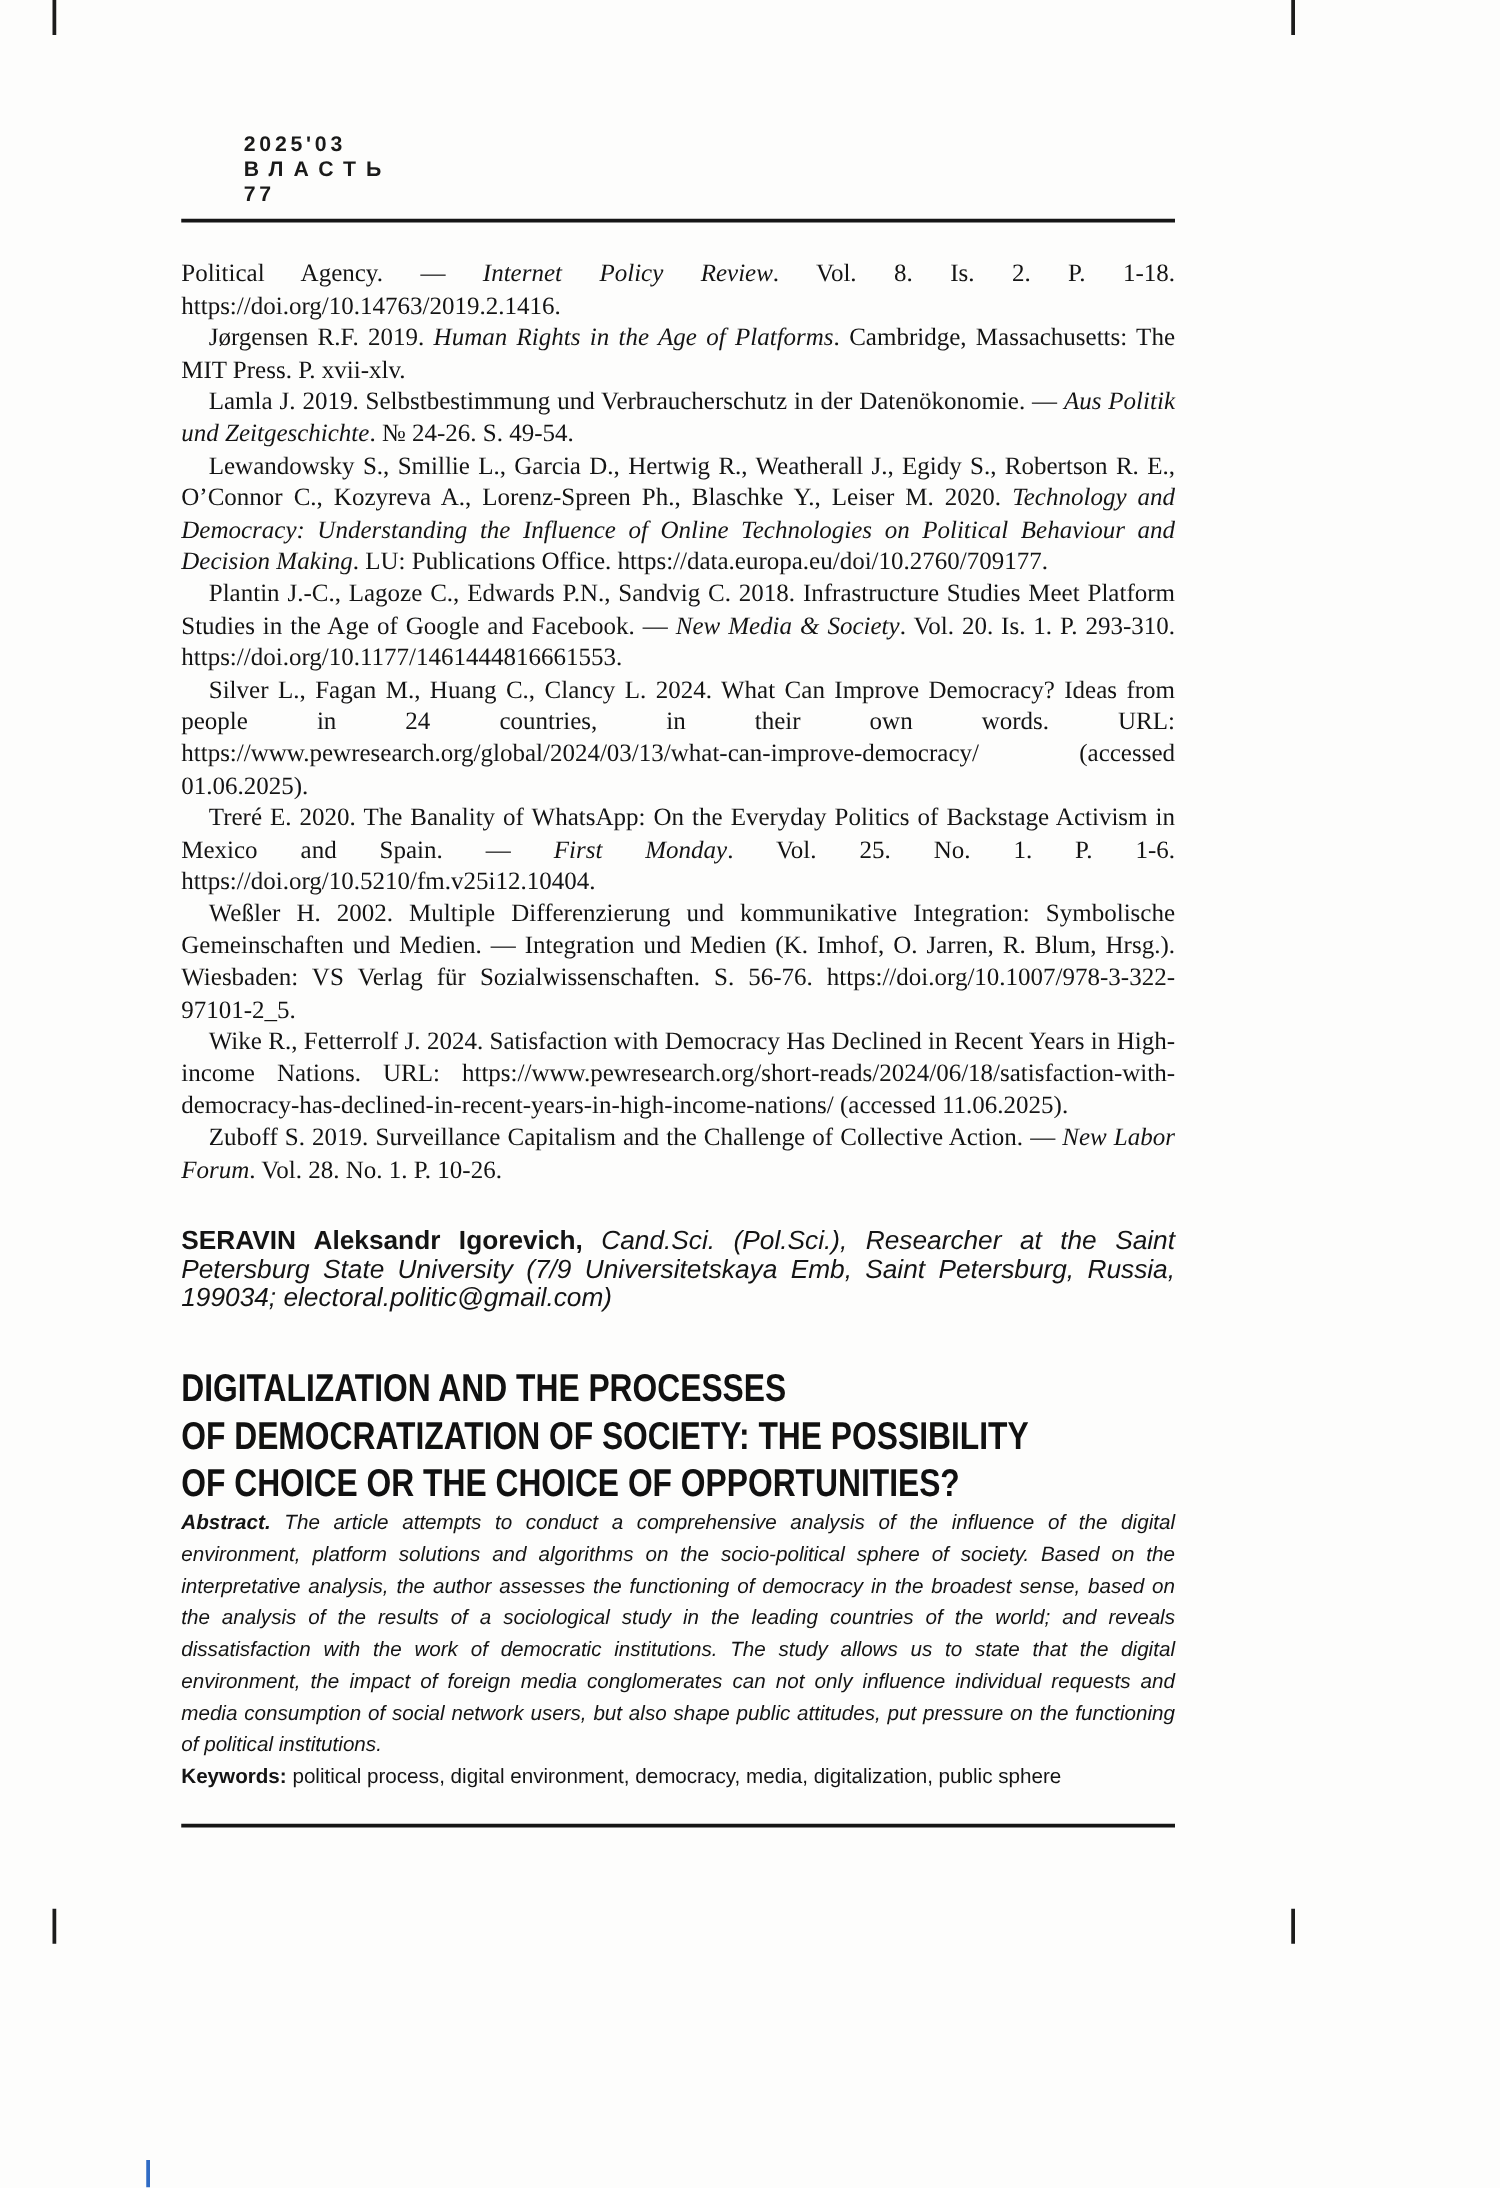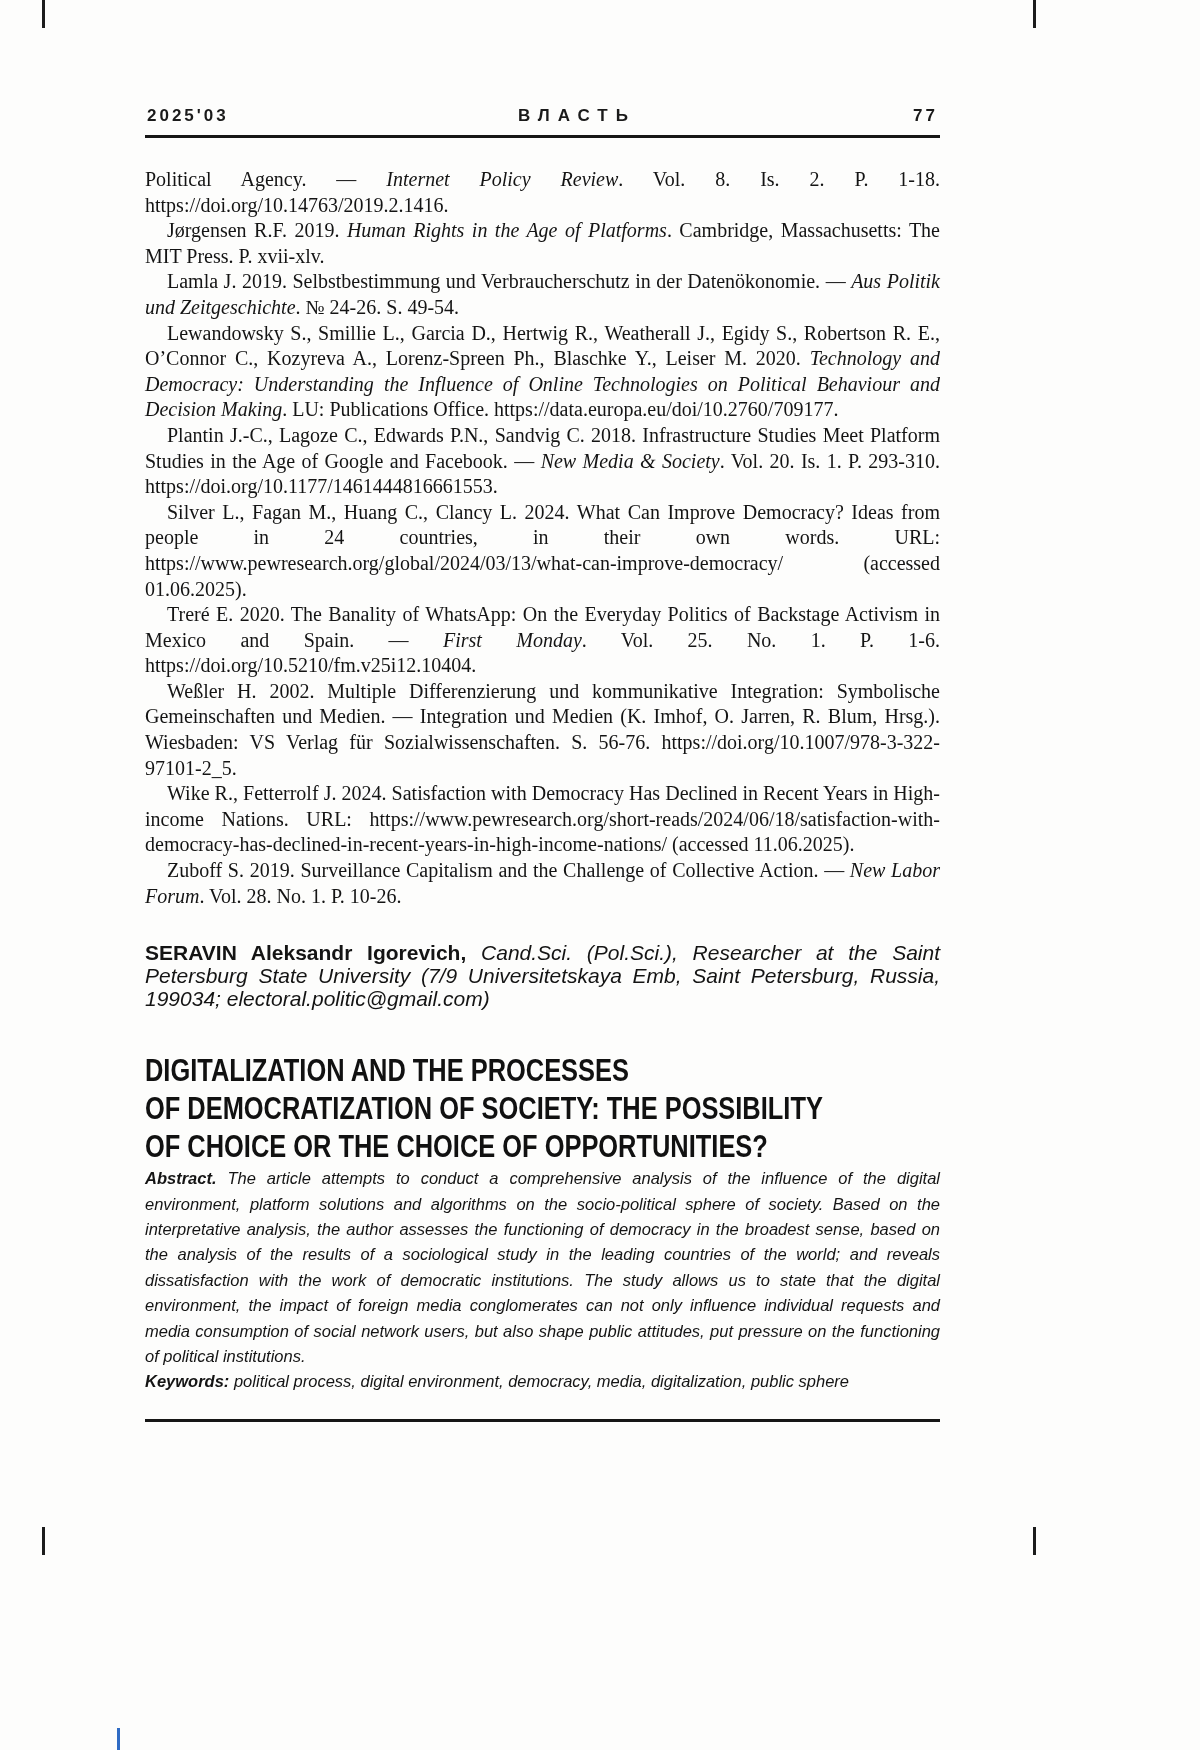--- a/index.html
+++ b/index.html
@@ -35,20 +35,21 @@
   
   .runhead {
     display: flex;
     justify-content: space-between;
     align-items: baseline;
     font-family: "Liberation Sans", sans-serif;
     font-size: 17px;
     font-weight: bold;
     color: #1a1a1a;
     padding: 0 2px 9px 2px;
+    flex-direction: column;
   }
   .runhead .issue  { letter-spacing: 3px; }
   .runhead .jtitle { letter-spacing: 8px; margin-left: 48px; }
   .runhead .pnum   { letter-spacing: 3px; margin-left: 36px; }
   .rule {
     height: 3px;
     background: #161616;
   }
 
   
@@ -92,21 +93,20 @@
   .abstract {
     font-family: "Liberation Sans", sans-serif;
     font-style: italic;
     font-size: 16.5px;
     line-height: 25.4px;
     text-align: justify;
   }
   .abstract .label, .keywords .label { font-weight: bold; }
   .keywords {
     font-family: "Liberation Sans", sans-serif;
-    font-style: italic;
     font-size: 16.5px;
     line-height: 25.4px;
     text-align: justify;
   }
 
   .bottom-rule { margin-top: 24px; }
 </style>
 </head>
 <body>
 

